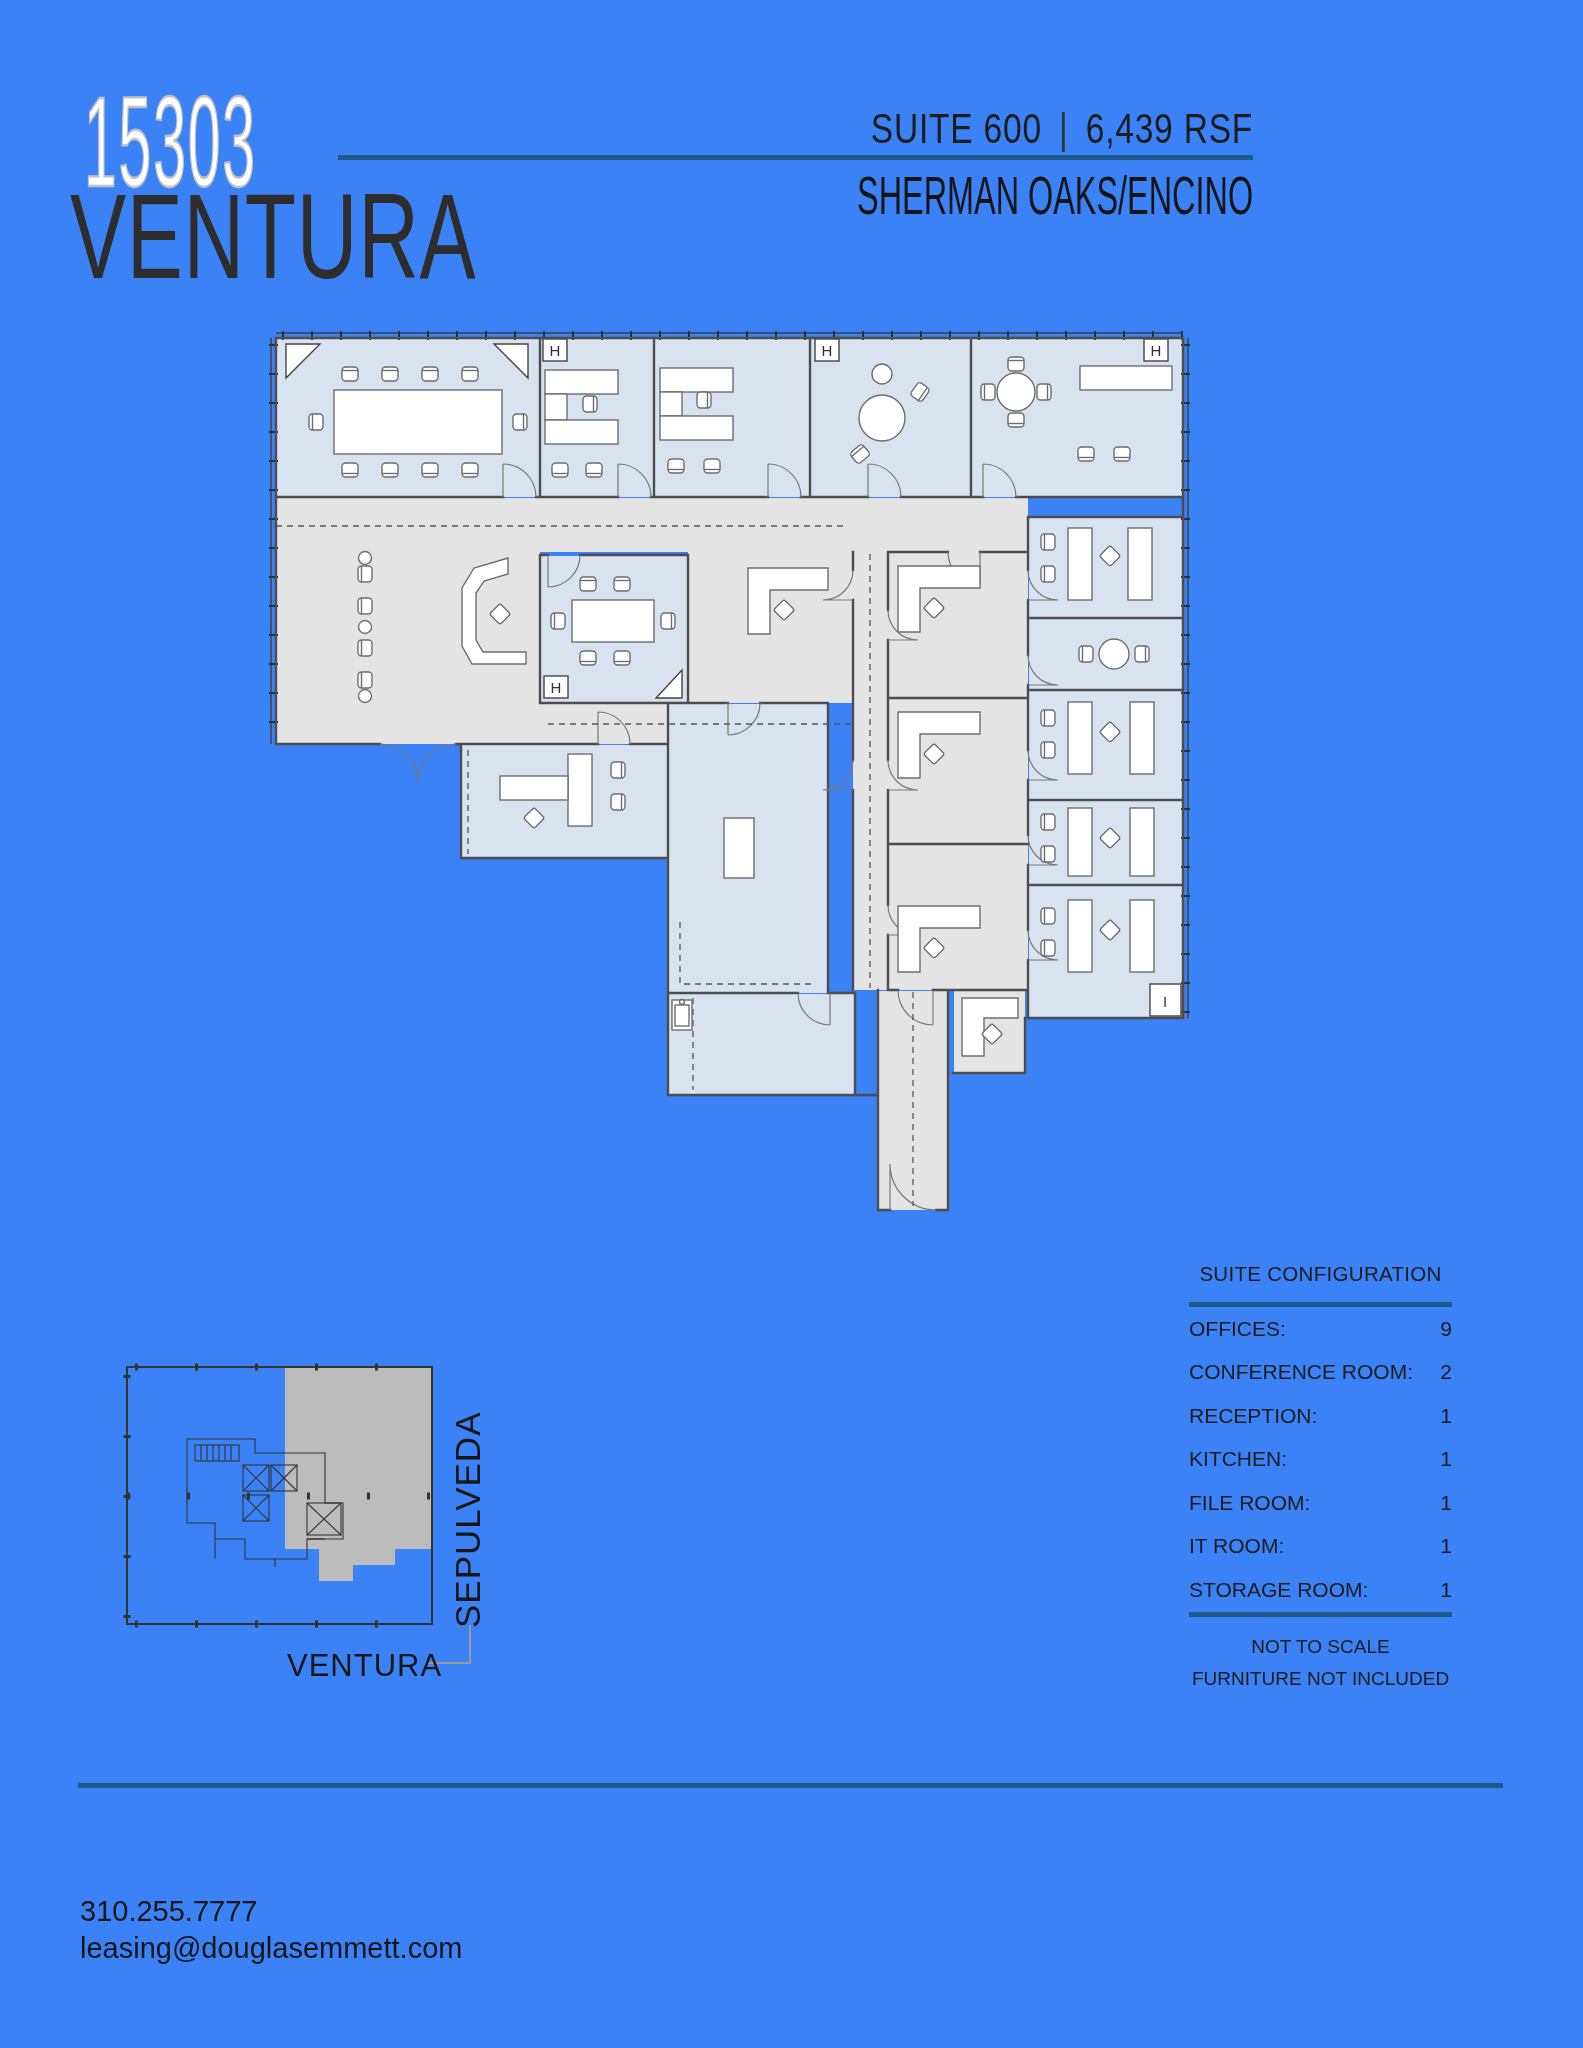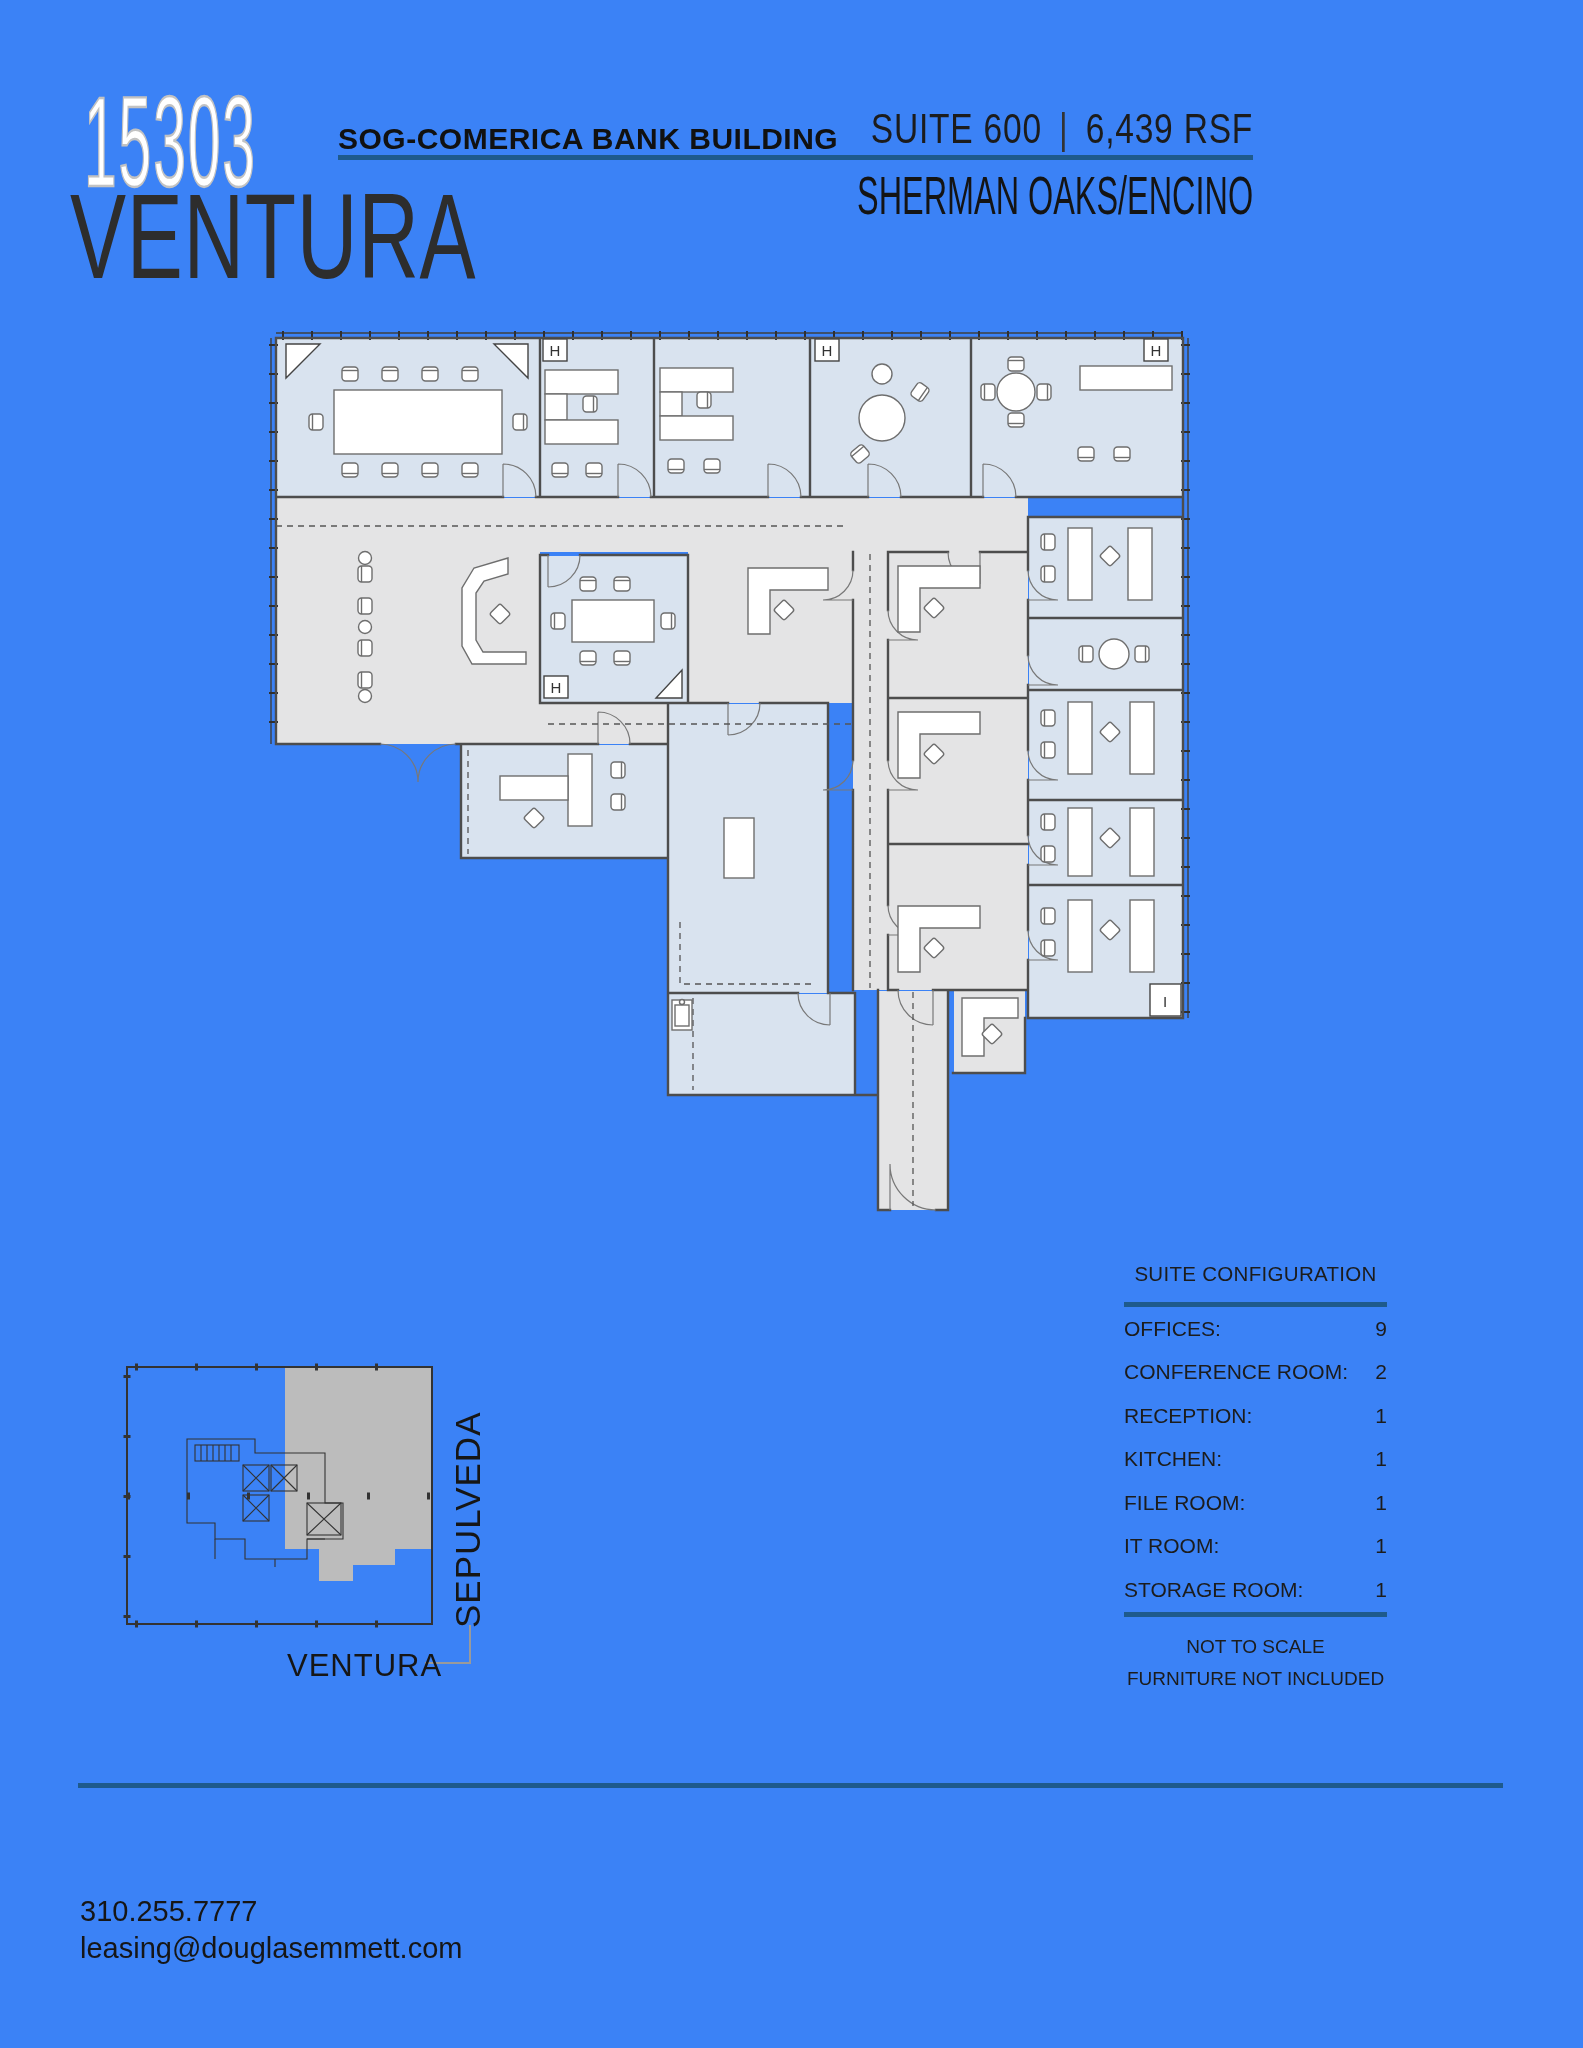--- a/index.html
+++ b/index.html
@@ -47,21 +47,21 @@
   #siteplan{left:95px;top:1353px}
   .site-wall{stroke:#333;stroke-width:2;fill:none}
   .site-core{stroke:#333;stroke-width:1.1;fill:none}
   .site-tick{stroke:#333;stroke-width:7;stroke-dasharray:3 57}
   .leader{stroke:#9a9a9a;stroke-width:2;fill:none}
   #sepulveda{left:448px;top:1628px;font-size:35px;letter-spacing:1px;color:#161616;
     transform:rotate(-90deg);transform-origin:0 0;white-space:nowrap}
   #ventura-street{left:287px;top:1648px;font-size:31px;letter-spacing:1px;color:#161616}
 
   
-  #config{left:1124px;top:1262px;width:263px;font-size:21px;color:#1c1c1c}
+  #config{left:1189px;top:1262px;width:263px;font-size:21px;color:#1c1c1c}
   #config .title{text-align:center;font-size:20.5px;margin-bottom:16px;letter-spacing:.3px}
   #config .rule{height:5px;background:var(--accent)}
   #config .rows{}
   #config .row{display:flex;justify-content:space-between;align-items:center;height:43.5px}
   #config .notes{margin-top:14px;text-align:center;font-size:19px;line-height:32px}
 
   
   #ft-rule{left:78px;top:1783px;width:1425px;height:5px;background:var(--accent)}
   #ft-head{left:80px;top:1806px;font-size:28px;font-weight:700;letter-spacing:.3px;color:#0c0c0c}
   #ft-phone{left:80px;top:1895px;font-size:29px;color:#161616}
@@ -69,21 +69,20 @@
   #logo{left:1253px;top:1826px;width:230px;text-align:left;color:var(--logo-navy);
     font-size:56px;font-weight:700;line-height:.87;letter-spacing:-1.5px}
 </style>
 </head>
 <body>
 
 <div id="page">
 
   <div class="abs" id="bignum">15303</div>
   <div class="abs" id="bigname">VENTURA</div>
-  <div class="abs" id="bldg-label">SOG-COMERICA BANK BUILDING</div>
   <div class="abs" id="suite-line">
     <span>SUITE 600</span><span class="sep">|</span><span>6,439 RSF</span>
   </div>
   <div class="abs" id="hdr-rule"></div>
   <div class="abs" id="submarket">SHERMAN OAKS/ENCINO</div>
 
   <svg class="abs" id="plan" width="930" height="890" viewBox="0 0 930 890">
     <defs>
       <g id="ch">
           <rect x="-8" y="-7" width="16" height="14" rx="3.5" class="furn"></rect>

